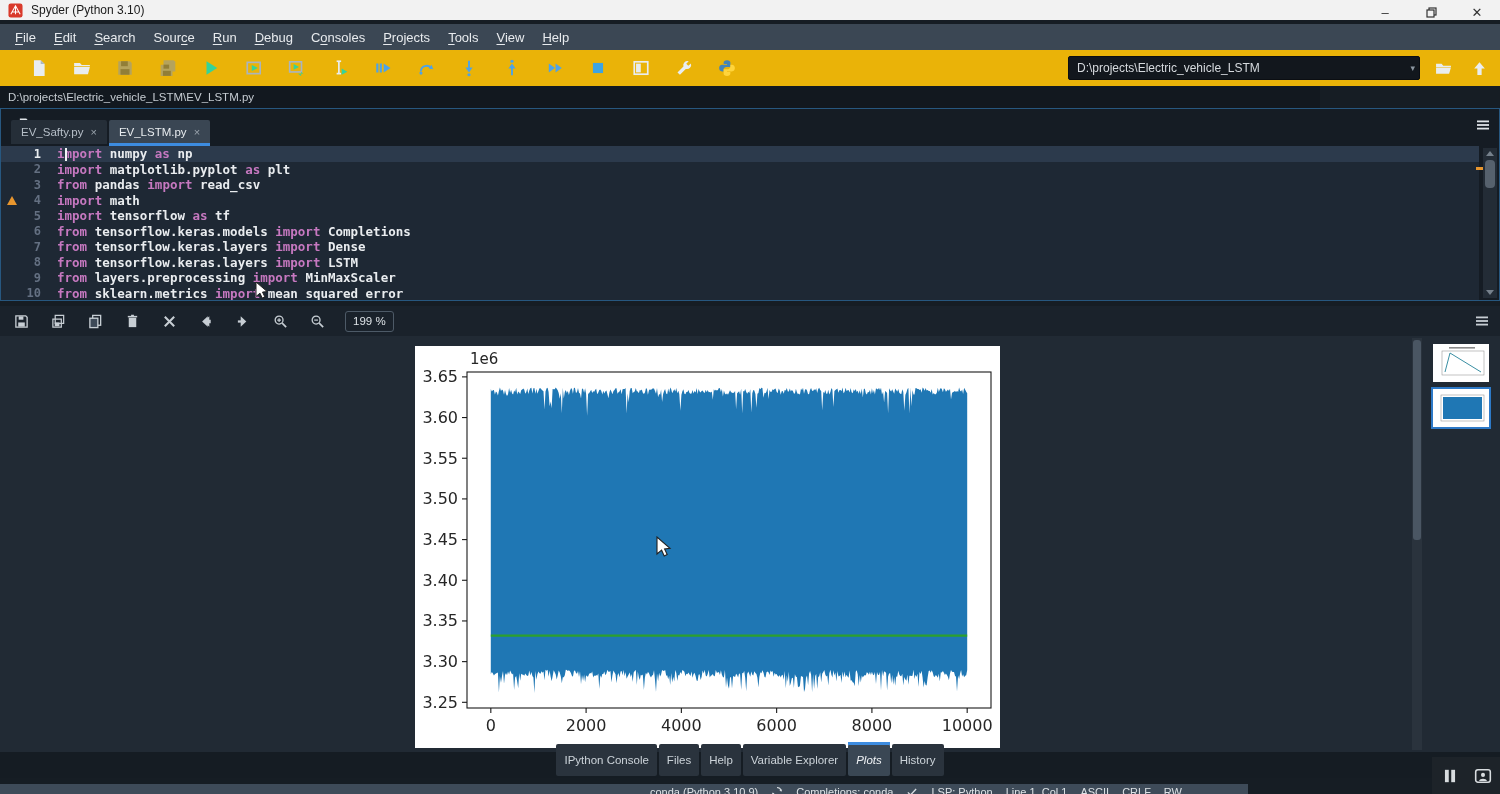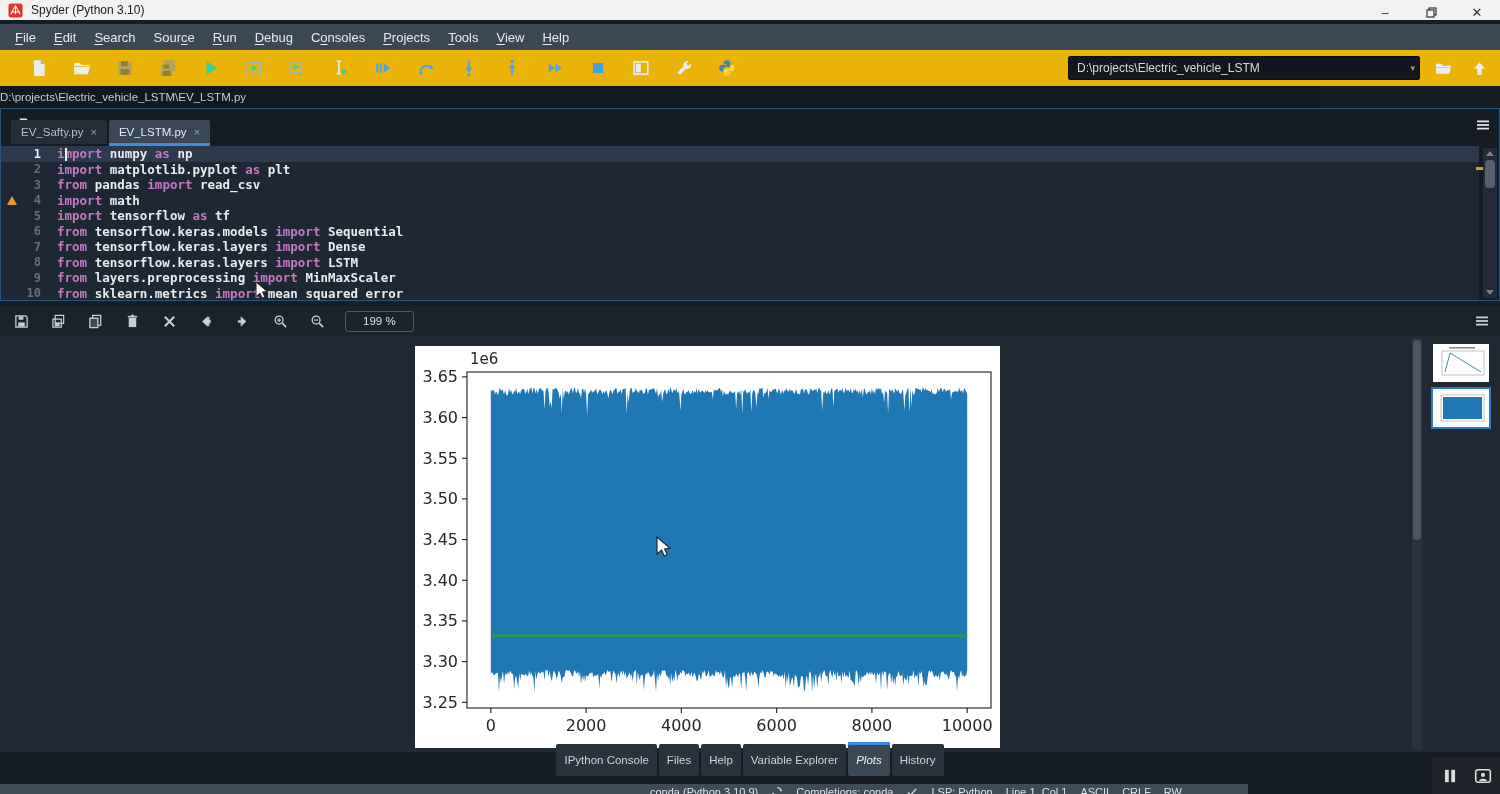--- a/index.html
+++ b/index.html
@@ -31,21 +31,21 @@
   .tb-btn.disabled { opacity:.55; }
   .workdir-wrap { position:absolute; right:8px; top:0; height:36px; display:flex; align-items:center; gap:10px; }
   .workdir { width:352px; height:24px; background:#12171d; border:1px solid #0b0e12; border-radius:2px;
              color:#d6dade; font-size:12px; display:flex; align-items:center; padding:0 8px; position:relative; }
   .workdir .dd { position:absolute; right:4px; color:#8b96a1; font-size:9px; }
   .dir-btn { width:26px; height:26px; display:flex; align-items:center; justify-content:center; }
   .dir-btn svg { width:17px; height:17px; }
 
   
   .pathbar { position:absolute; left:0; top:86px; width:1320px; height:22px; background:#12181f;
-             display:flex; align-items:center; color:#c6ccd2; font-size:11.5px; }
+             display:flex; align-items:center; padding-left:8px; color:#c6ccd2; font-size:11.5px; }
 
   
   .editor-pane { position:absolute; left:0; top:108px; width:1500px; height:193px;
                  background:#151c24; border:1px solid #27577f; }
   .edit-tabbar { position:absolute; left:8px; top:0; width:100%; height:35px; display:flex; align-items:flex-end; }
   .browse-tabs { position:absolute; left:10px; top:7px; }
   .browse-tabs svg { width:17px; height:17px; }
   .edit-tab { height:24px; margin-left:2px; display:flex; align-items:center; gap:7px; padding:0 10px;
               background:#252e38; color:#b6bfc8; font-size:11.5px; border-radius:2px 2px 0 0; position:relative; }
   .edit-tab:first-of-type { margin-left:38px; }
@@ -72,21 +72,21 @@
   .ed-scroll .dn { bottom:3px; border-top:5px solid #76818c; }
   .ed-thumb { position:absolute; left:2px; top:12px; width:10px; height:28px; background:#56616d; border-radius:4px; }
   .warn-flag { position:absolute; right:16px; top:58px; width:7px; height:3px; background:#e8962e; }
 
   
   .plots-toolbar { position:absolute; left:0; top:306px; width:1500px; height:30px; background:#1a222b;
                    display:flex; align-items:center; padding-left:6px; }
   .pt-btn { width:30px; height:24px; display:flex; align-items:center; justify-content:center; margin-right:7px; }
   .pt-btn svg { width:15px; height:15px; }
   .zoom-box { min-width:48px; height:21px; border:1px solid #4d5a67; border-radius:3px; color:#dde2e6;
-              font-size:11.5px; display:flex; align-items:center; justify-content:center; padding:0 17px; margin-left:6px; }
+              font-size:11.5px; display:flex; align-items:center; justify-content:center; padding:0 7px; margin-left:6px; }
   .plots-menu-btn { position:absolute; right:10px; top:7px; }
   .hamburger svg { width:16px; height:16px; }
 
   
   .plots-area { position:absolute; left:0; top:336px; width:1500px; height:416px; background:#212a34; }
   .figure { position:absolute; left:415px; top:10px; width:585px; height:402px; background:#ffffff; }
   .figure svg text.tick { font-family:"DejaVu Sans", sans-serif; font-size:16px; fill:#262626; }
   .figure svg text.offset { font-size:15px; }
   .plots-vscroll { position:absolute; left:1412px; top:2px; width:10px; height:412px; background:#2a333d; }
   .plots-vscroll .thumb { position:absolute; left:1px; top:2px; width:8px; height:200px; background:#4a5663; border-radius:3px; }
@@ -381,21 +381,21 @@
         <div class="code-line">
           <span class="gutter">
             <span class="lnum">5</span>
           </span>
           <span class="ctext"><span class="tok-kw">import </span><span class="tok-tx">tensorflow </span><span class="tok-kw">as </span><span class="tok-tx">tf</span></span>
         </div>
         <div class="code-line">
           <span class="gutter">
             <span class="lnum">6</span>
           </span>
-          <span class="ctext"><span class="tok-kw">from </span><span class="tok-tx">tensorflow.keras.models </span><span class="tok-kw">import </span><span class="tok-tx">Sequential</span></span>
+          <span class="ctext"><span class="tok-kw">from </span><span class="tok-tx">tensorflow.keras.models </span><span class="tok-kw">import </span><span class="tok-tx">Completions</span></span>
         </div>
         <div class="code-line">
           <span class="gutter">
             <span class="lnum">7</span>
           </span>
           <span class="ctext"><span class="tok-kw">from </span><span class="tok-tx">tensorflow.keras.layers </span><span class="tok-kw">import </span><span class="tok-tx">Dense</span></span>
         </div>
         <div class="code-line">
           <span class="gutter">
             <span class="lnum">8</span>

